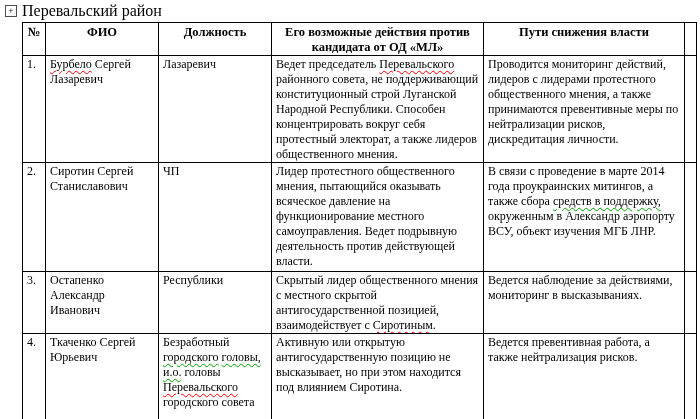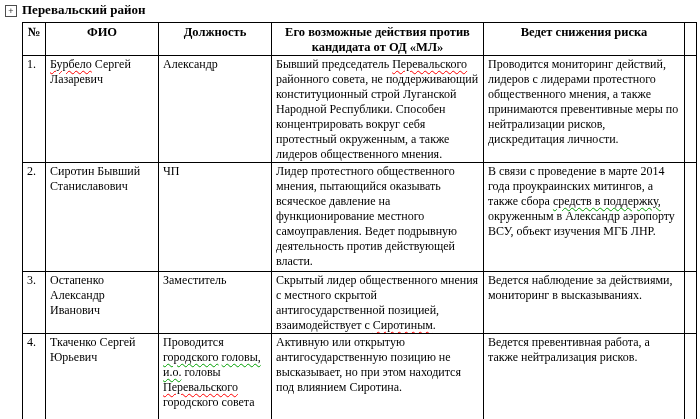--- a/index.html
+++ b/index.html
@@ -10,21 +10,21 @@
   .page{position:relative;width:700px;height:419px;background:#fff;}
 
   .table-handle{
     position:absolute;left:5px;top:5px;width:10px;height:10px;
     border:1px solid #4d4d4d;background:#fff;
     font:9px/10px "Liberation Sans",sans-serif;text-align:center;color:#333;
     cursor:move;
   }
   .doc-title{
     position:absolute;left:22px;top:2px;
-    font-size:13px;font-weight:bold;white-space:nowrap;
+    font-size:16px;font-weight:normal;white-space:nowrap;
   }
 
   table.risk{
     position:absolute;left:22px;top:22px;
     border-collapse:collapse;table-layout:fixed;width:674px;
   }
   table.risk th, table.risk td{
     border:1px solid #000;vertical-align:top;overflow:hidden;
   }
   table.risk th{
@@ -71,52 +71,52 @@
       <col style="width:212px">
       <col style="width:201px">
       <col style="width:12px">
     </colgroup>
     <thead>
       <tr class="hdr">
         <th>№</th>
         <th>ФИО</th>
         <th>Должность</th>
         <th>Его возможные действия против кандидата от ОД «МЛ»</th>
-        <th>Ведет снижения риска</th>
+        <th>Пути снижения власти</th>
         <th></th>
       </tr>
     </thead>
     <tbody>
       <tr class="r0">
         <td class="num">1.</td>
         <td><span class="sq-red">Бурбело</span><span> Сергей Лазаревич</span></td>
-        <td><span>Александр</span></td>
-        <td><span>Бывший председатель </span><span class="sq-red">Перевальского</span><span> районного совета, не поддерживающий конституционный строй Луганской Народной Республики. Способен концентрировать вокруг себя протестный окруженным, а также лидеров общественного мнения.</span></td>
+        <td><span>Лазаревич</span></td>
+        <td><span>Ведет председатель </span><span class="sq-red">Перевальского</span><span> районного совета, не поддерживающий конституционный строй Луганской Народной Республики. Способен концентрировать вокруг себя протестный электорат, а также лидеров общественного мнения.</span></td>
         <td><span>Проводится мониторинг действий, лидеров с лидерами протестного общественного мнения, а также принимаются превентивные меры по нейтрализации рисков, дискредитация личности.</span></td>
         <td></td>
       </tr>
       <tr class="r1">
         <td class="num">2.</td>
-        <td><span>Сиротин Бывший Станиславович</span></td>
+        <td><span>Сиротин Сергей Станиславович</span></td>
         <td><span>ЧП</span></td>
         <td><span>Лидер протестного общественного мнения, пытающийся оказывать всяческое давление на функционирование местного самоуправления. Ведет подрывную деятельность против действующей власти.</span></td>
         <td><span>В связи с проведение в марте 2014 года проукраинских митингов, а также сбора </span><span class="sq-green">средств в поддержку,</span><span> окруженным в Александр аэропорту ВСУ, объект изучения МГБ ЛНР.</span></td>
         <td></td>
       </tr>
       <tr class="r2">
         <td class="num">3.</td>
         <td><span>Остапенко Александр Иванович</span></td>
-        <td><span>Заместитель</span></td>
+        <td><span>Республики</span></td>
         <td><span>Скрытый лидер общественного мнения с местного скрытой антигосударственной позицией, взаимодействует с </span><span class="sq-red">Сиротиным</span><span>.</span></td>
         <td><span>Ведется наблюдение за действиями, мониторинг в высказываниях.</span></td>
         <td></td>
       </tr>
       <tr class="r3">
         <td class="num">4.</td>
         <td><span>Ткаченко Сергей Юрьевич</span></td>
-        <td><span>Проводится </span><span class="sq-green">городского</span><span> </span><span class="sq-green">головы, и.о.</span><span> головы </span><span class="sq-red">Перевальского</span><span> городского совета</span></td>
+        <td><span>Безработный </span><span class="sq-green">городского</span><span> </span><span class="sq-green">головы, и.о.</span><span> головы </span><span class="sq-red">Перевальского</span><span> городского совета</span></td>
         <td><span>Активную или открытую антигосударственную позицию не высказывает, но при этом находится под влиянием Сиротина.</span></td>
         <td><span>Ведется превентивная работа, а также нейтрализация рисков.</span></td>
         <td></td>
       </tr>
     </tbody>
   </table>
 </div>
 
 </body></html>

